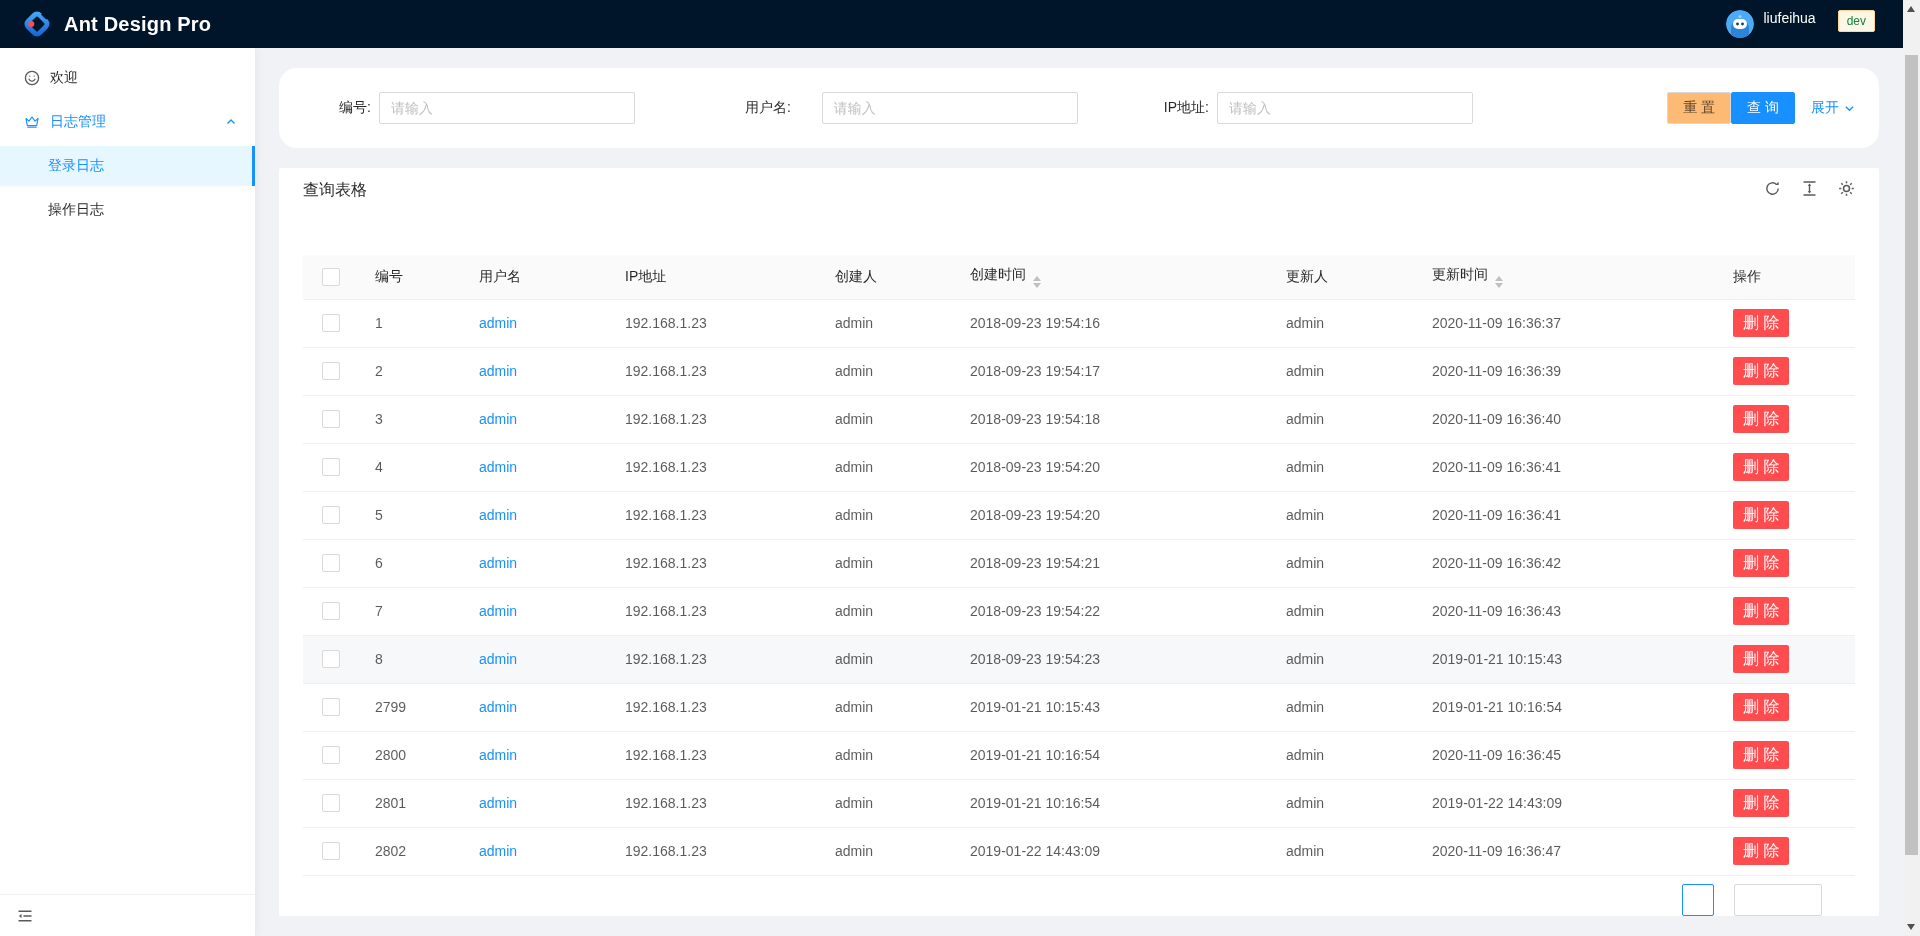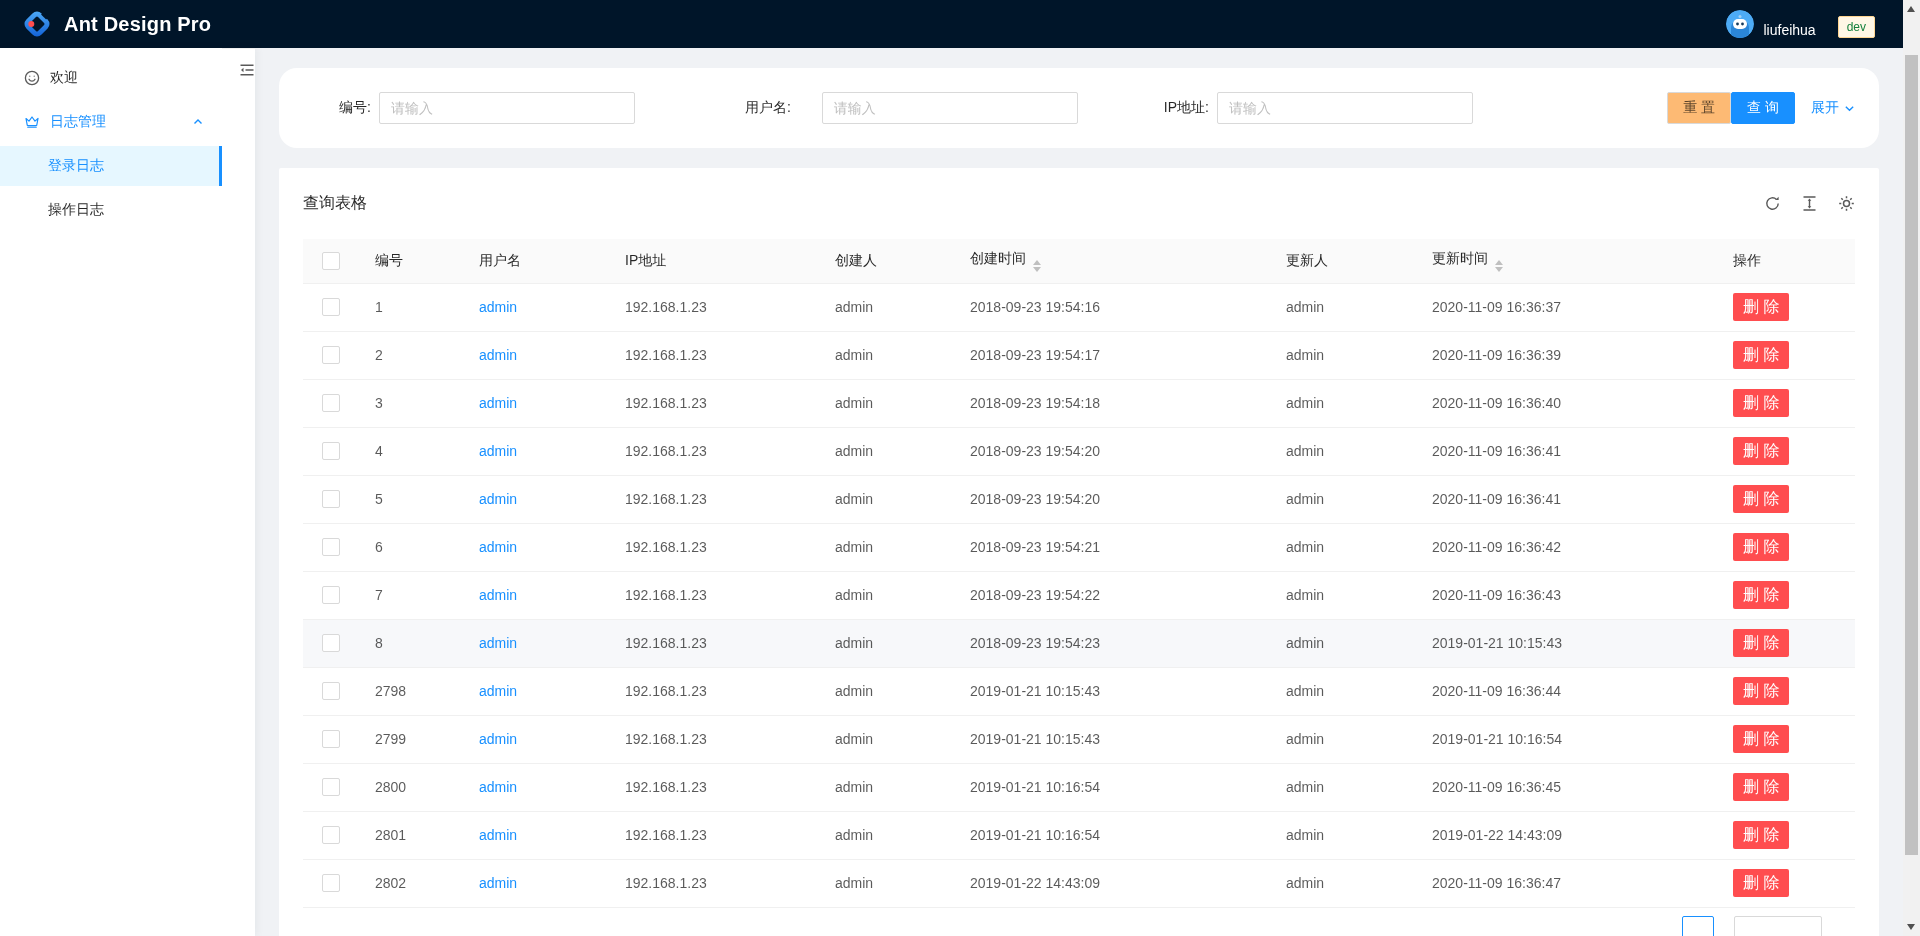--- a/index.html
+++ b/index.html
@@ -20,33 +20,33 @@
 
   
   .header{
     position:absolute;top:0;left:0;width:1903px;height:48px;
     background:var(--header-bg,#001529);
     display:flex;align-items:center;box-sizing:border-box;padding:0 28px 0 22px;
   }
   .logo{display:flex;align-items:center;}
   .logo svg{width:30px;height:30px;display:block;}
   .app-title{color:#fff;font-size:20px;font-weight:700;margin-left:12px;letter-spacing:.2px;}
-  .header-right{margin-left:auto;display:flex;align-items:flex-end;}
+  .header-right{margin-left:auto;display:flex;align-items:flex-start;}
   .avatar{width:28px;height:28px;border-radius:50%;overflow:hidden;flex:0 0 auto;}
   .avatar svg{width:28px;height:28px;display:block;}
   .username{color:#fff;font-size:14px;margin-left:9px;}
   .env-tag{
     margin-left:22px;font-size:12px;line-height:20px;padding:0 8px;border-radius:2px;
     background:#fff7e6;border:1px solid #ffd591;color:#15803d;
   }
 
   
   .sider{
     position:absolute;left:0;top:48px;width:255px;height:888px;background:#fff;
-    box-shadow:2px 0 8px rgba(29,35,41,.05);display:flex;flex-direction:row;box-sizing:border-box;z-index:10;
+    box-shadow:2px 0 8px rgba(29,35,41,.05);display:flex;flex-direction:column;box-sizing:border-box;z-index:10;
   }
   .menu{flex:1;padding-top:6px;}
   .menu-item{
     position:relative;height:40px;margin:4px 0;display:flex;align-items:center;
     padding:0 18px 0 24px;font-size:14px;color:rgba(0,0,0,.85);cursor:pointer;box-sizing:border-box;
   }
   .menu-item .mi-icon{width:16px;height:16px;margin-right:10px;color:rgba(0,0,0,.65);flex:0 0 auto;}
   .menu-item .mi-icon svg{width:16px;height:16px;display:block;}
   .menu-item .chev{margin-left:auto;color:rgba(0,0,0,.45);display:flex;}
   .menu-item .chev svg{width:12px;height:12px;}
@@ -77,21 +77,21 @@
   .f1{margin-left:36px;} .f2{margin-left:110px;gap:23px;} .f3{margin-left:86px;}
   .form-actions{margin-left:auto;display:flex;align-items:center;}
   .btn{height:32px;font-size:14px;border-radius:2px;cursor:pointer;font-family:inherit;}
   .btn-default{background:#fdba74;border:1px solid #d9d9d9;color:rgba(0,0,0,.65);padding:0 15px;}
   .btn-primary{background:var(--primary,#1890ff);border:1px solid var(--primary,#1890ff);color:#fff;padding:0 15px;}
   .expand-link{margin-left:16px;color:var(--primary,#1890ff);font-size:14px;display:flex;align-items:center;cursor:pointer;}
   .expand-link svg{width:11px;height:11px;margin-left:5px;}
 
   
   .table-card{margin-top:20px;}
-  .toolbar{height:63px;display:flex;align-items:center;padding:4px 24px;}
+  .toolbar{height:63px;display:flex;align-items:flex-start;padding:12px 24px;}
   .toolbar-title{font-size:16px;font-weight:500;color:rgba(0,0,0,.85);}
   .toolbar-icons{margin-left:auto;display:flex;align-items:center;gap:20px;color:#595959;}
   .toolbar-icons .tb-icon{width:17px;height:17px;cursor:pointer;display:flex;}
   .toolbar-icons svg{width:17px;height:17px;}
 
   table.grid{width:1552px;margin:0 24px;border-collapse:collapse;table-layout:fixed;font-size:14px;}
   .grid th{
     background:#fafafa;height:44px;text-align:left;padding:0 16px;font-weight:500;
     color:rgba(0,0,0,.85);border-bottom:1px solid #f0f0f0;white-space:nowrap;box-sizing:border-box;
   }
@@ -384,31 +384,20 @@
     <td>8</td>
     <td><a class="user-link">admin</a></td>
     <td>192.168.1.23</td>
     <td>admin</td>
     <td>2018-09-23 19:54:23</td>
     <td>admin</td>
     <td>2019-01-21 10:15:43</td>
     <td><button class="del-btn">删 除</button></td>
   </tr>
 
-  <tr>
-    <td class="cb-cell"><span class="checkbox"></span></td>
-    <td>2798</td>
-    <td><a class="user-link">admin</a></td>
-    <td>192.168.1.23</td>
-    <td>admin</td>
-    <td>2019-01-21 10:15:43</td>
-    <td>admin</td>
-    <td>2020-11-09 16:36:44</td>
-    <td><button class="del-btn">删 除</button></td>
-  </tr>
 
   <tr>
     <td class="cb-cell"><span class="checkbox"></span></td>
     <td>2799</td>
     <td><a class="user-link">admin</a></td>
     <td>192.168.1.23</td>
     <td>admin</td>
     <td>2019-01-21 10:15:43</td>
     <td>admin</td>
     <td>2019-01-21 10:16:54</td>

